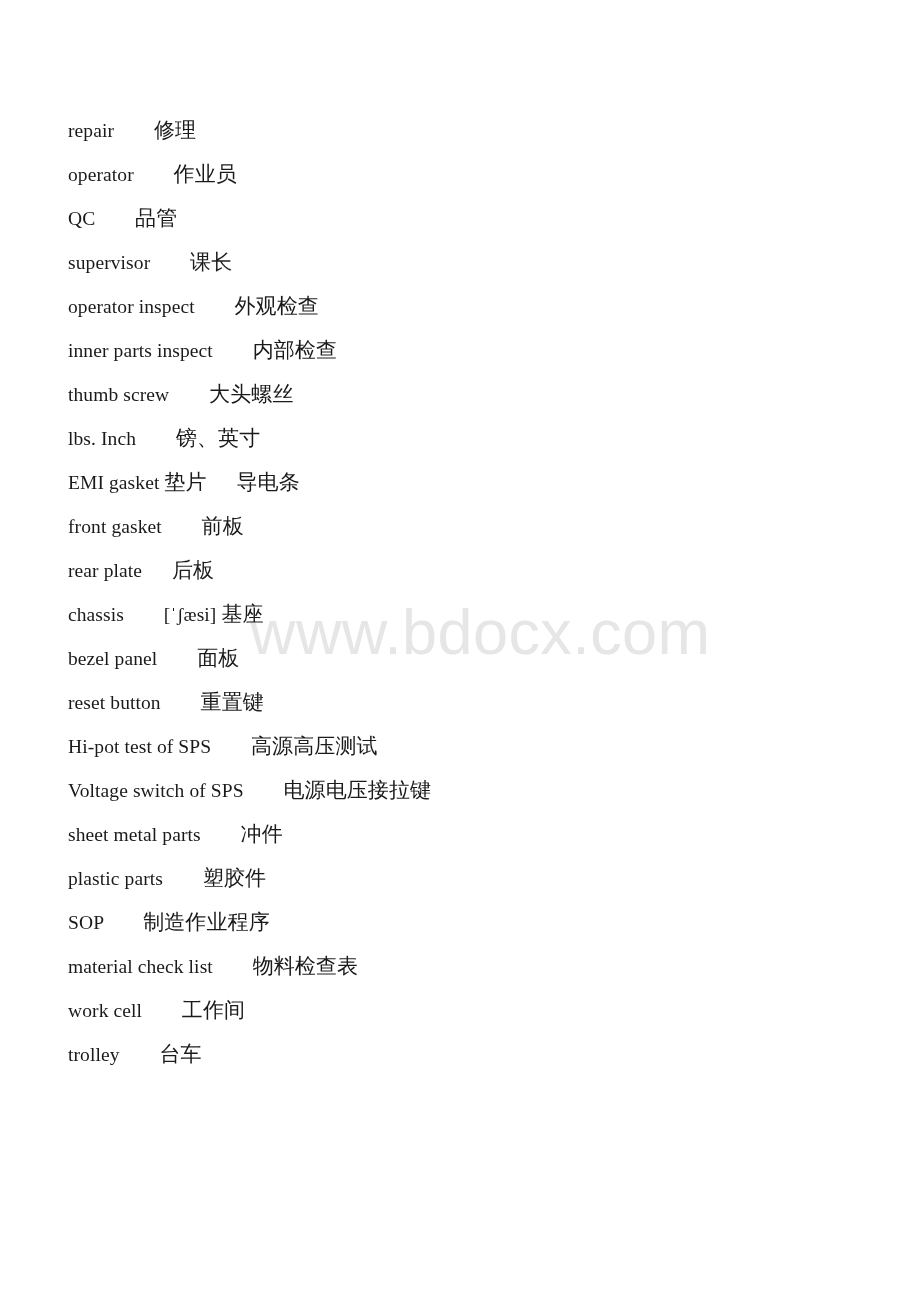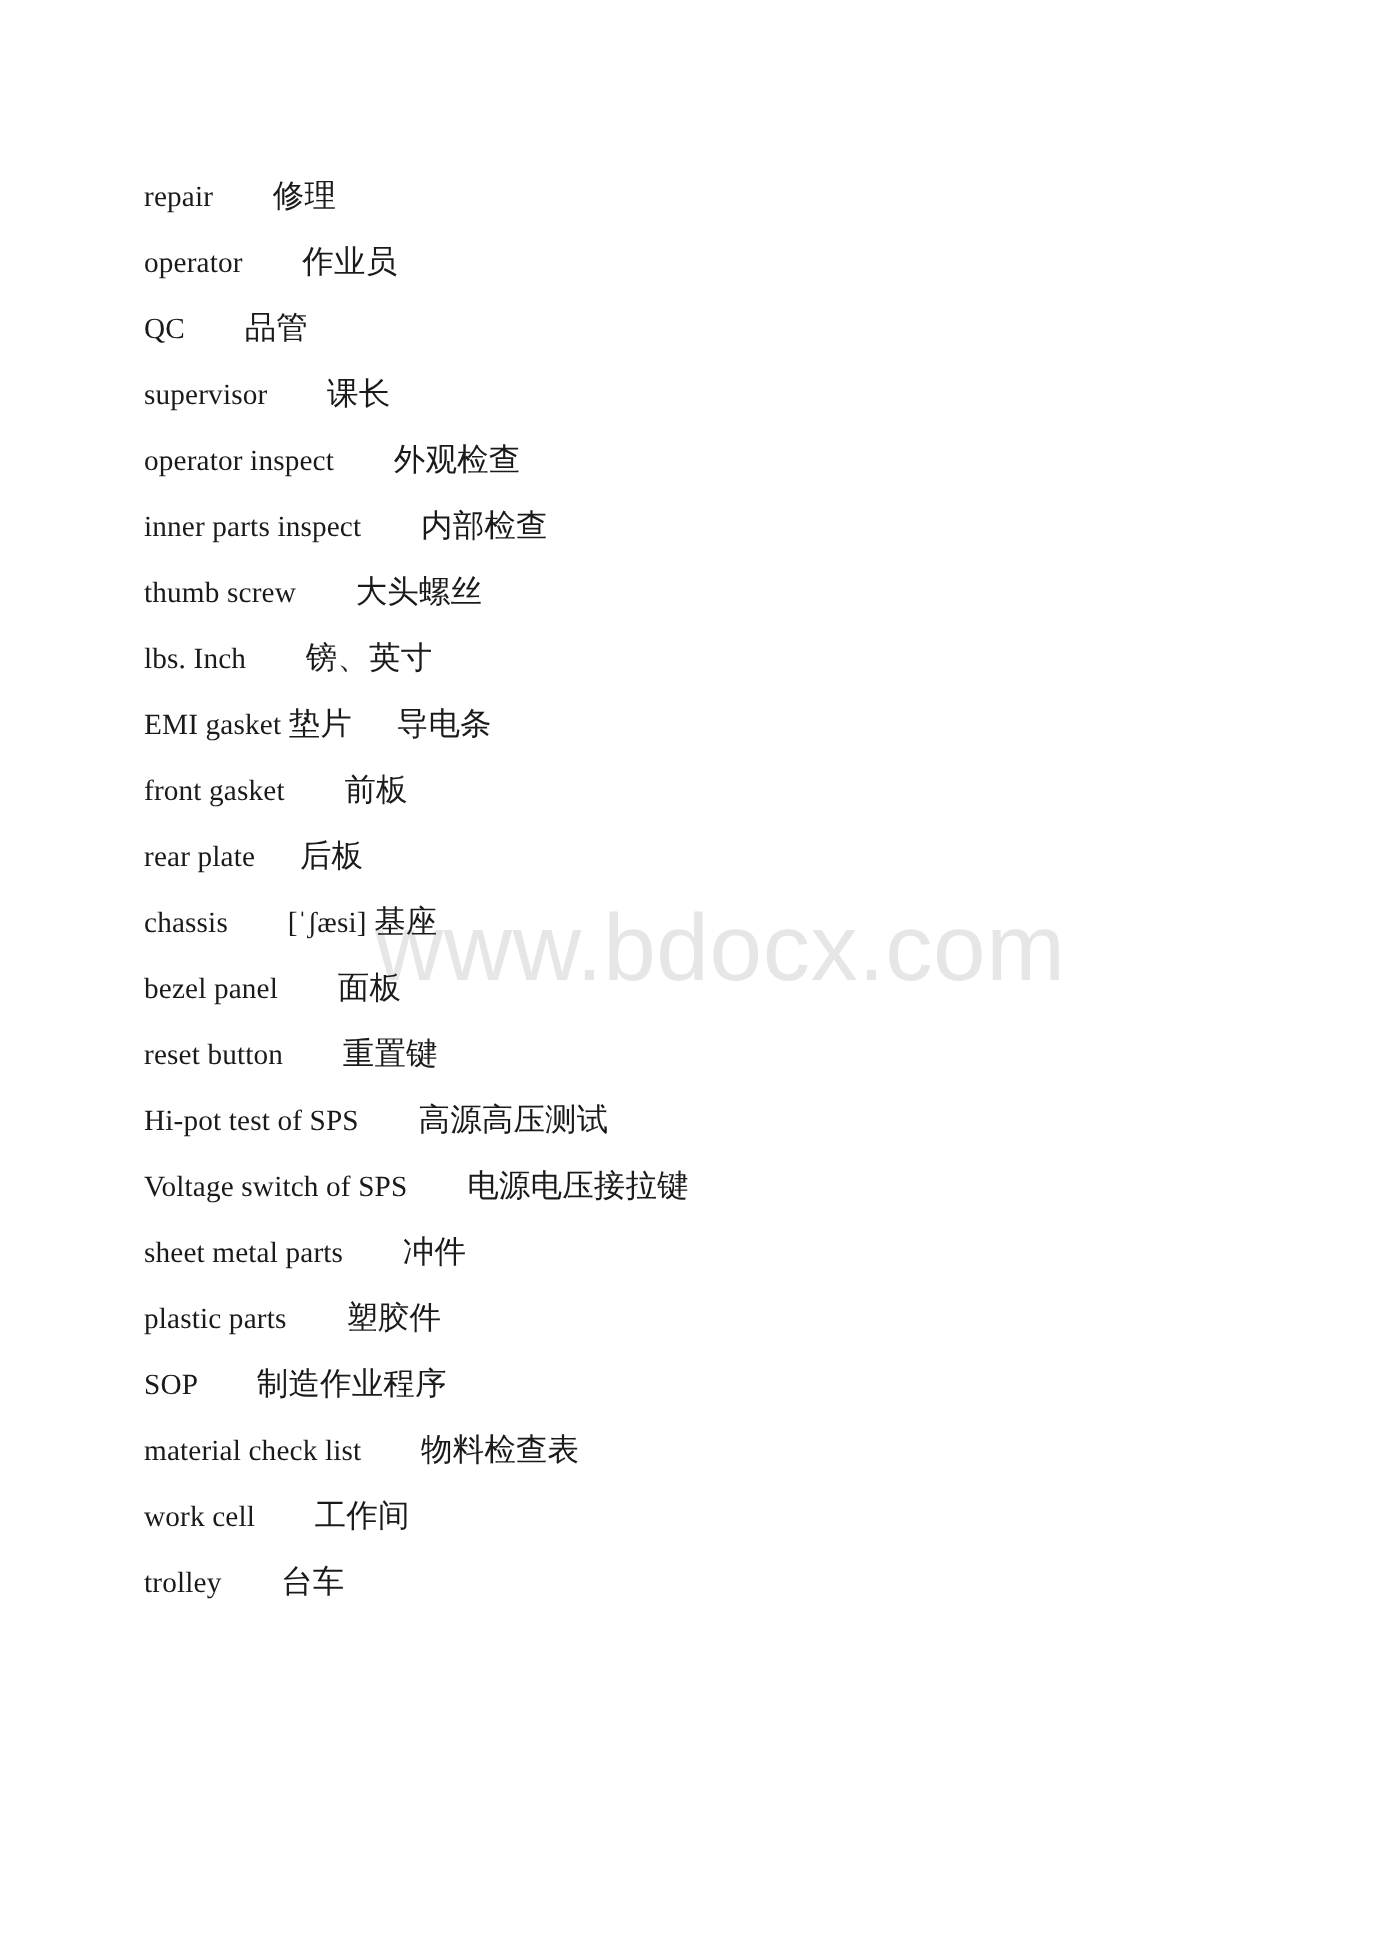--- a/index.html
+++ b/index.html
@@ -47,21 +47,21 @@
     top: 0;
     width: 920px;
     z-index: 2;
     padding-top: 108px;
     box-sizing: border-box;
   }
 
   .entry {
     height: 44px;
     line-height: 44px;
-    padding-left: 96px;
+    padding-left: 68px;
     font-size: 19.5px;
     color: #1a1a1a;
     white-space: pre;
     letter-spacing: 0.1px;
   }
 
   
   .entry .cjk {
     font-size: 21px;
   }

